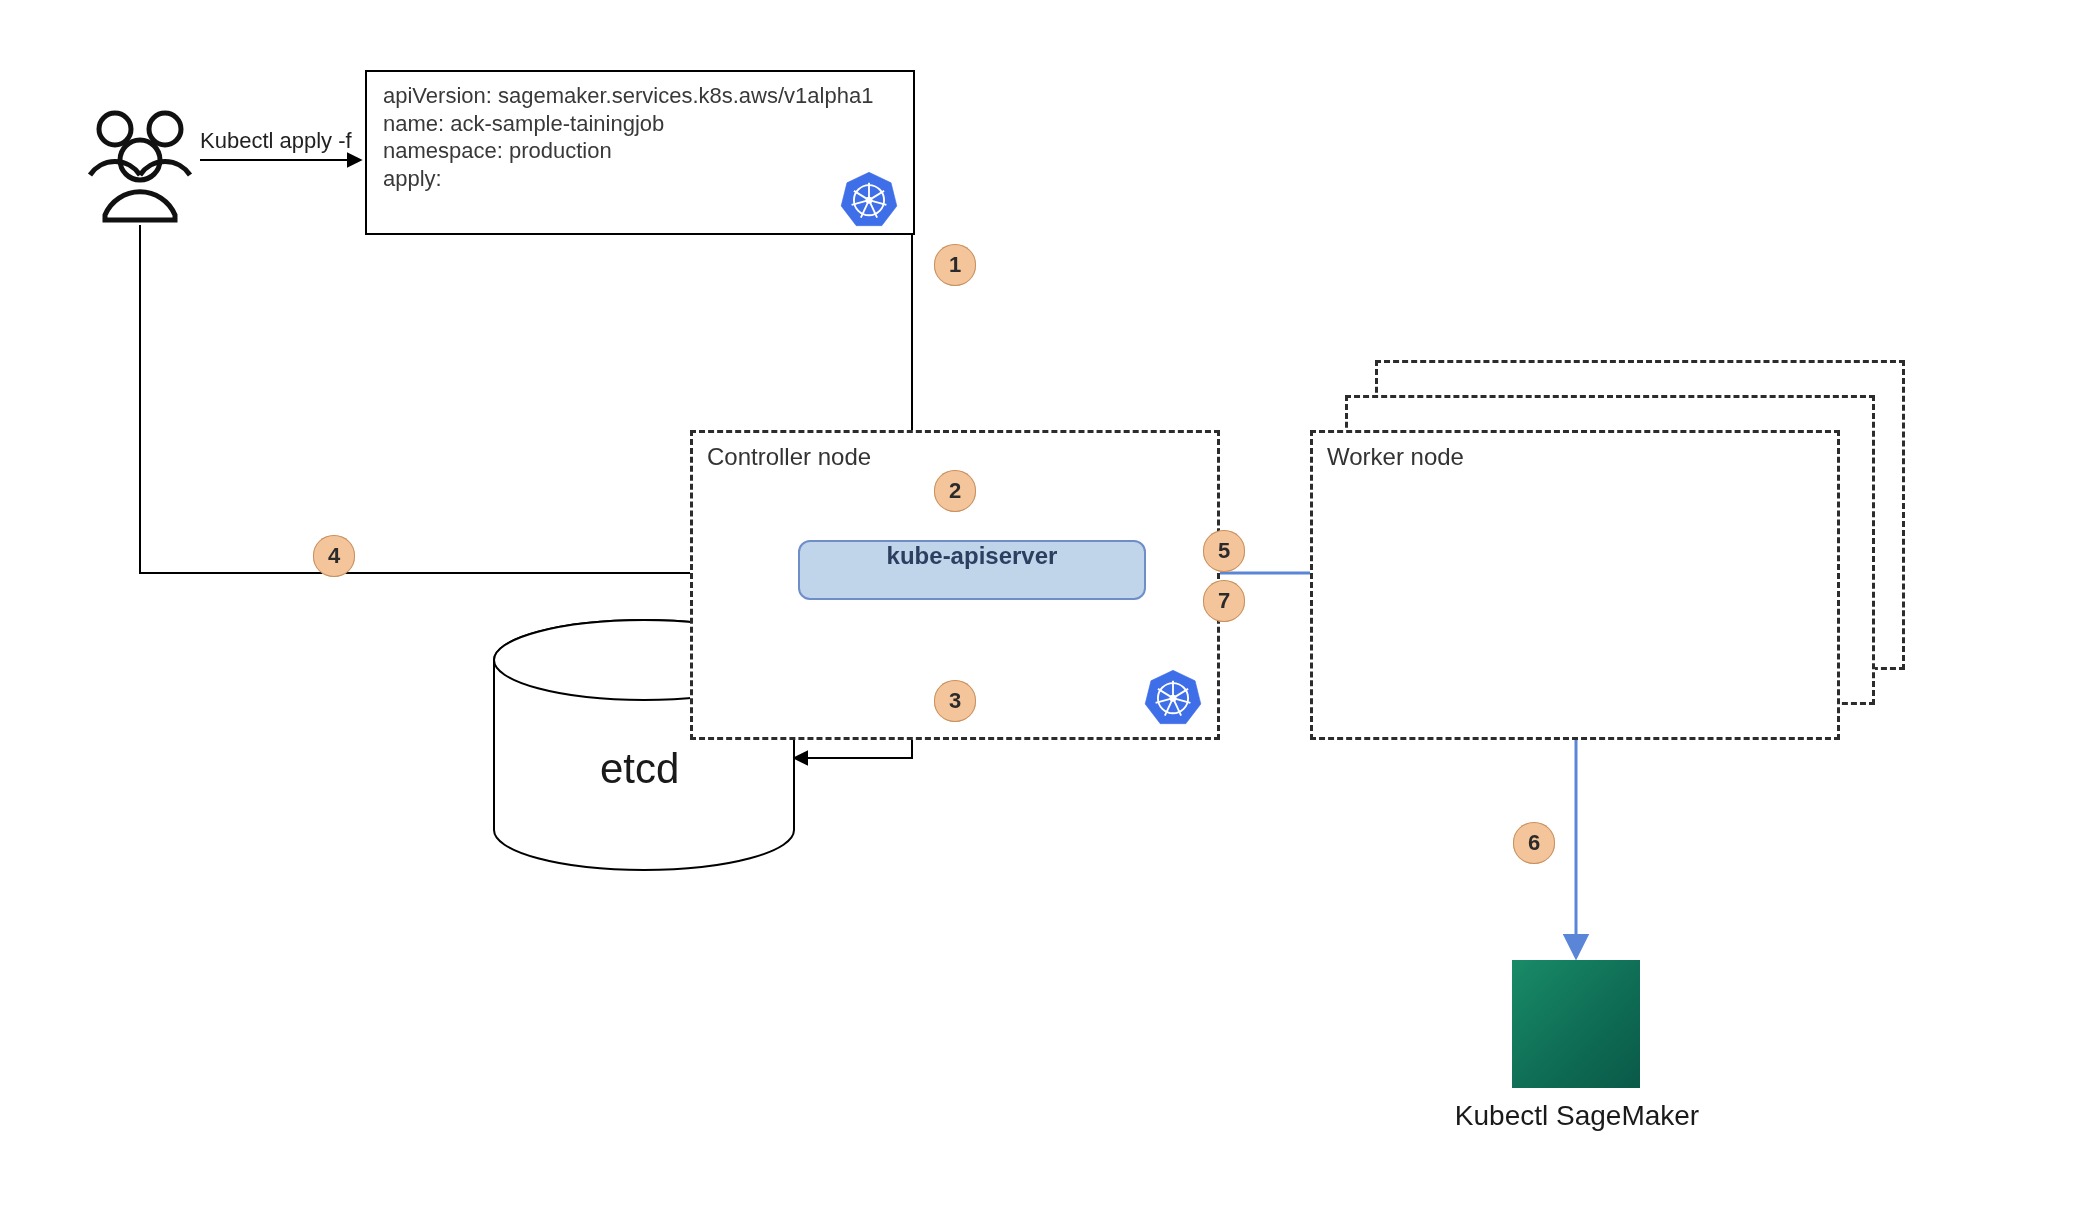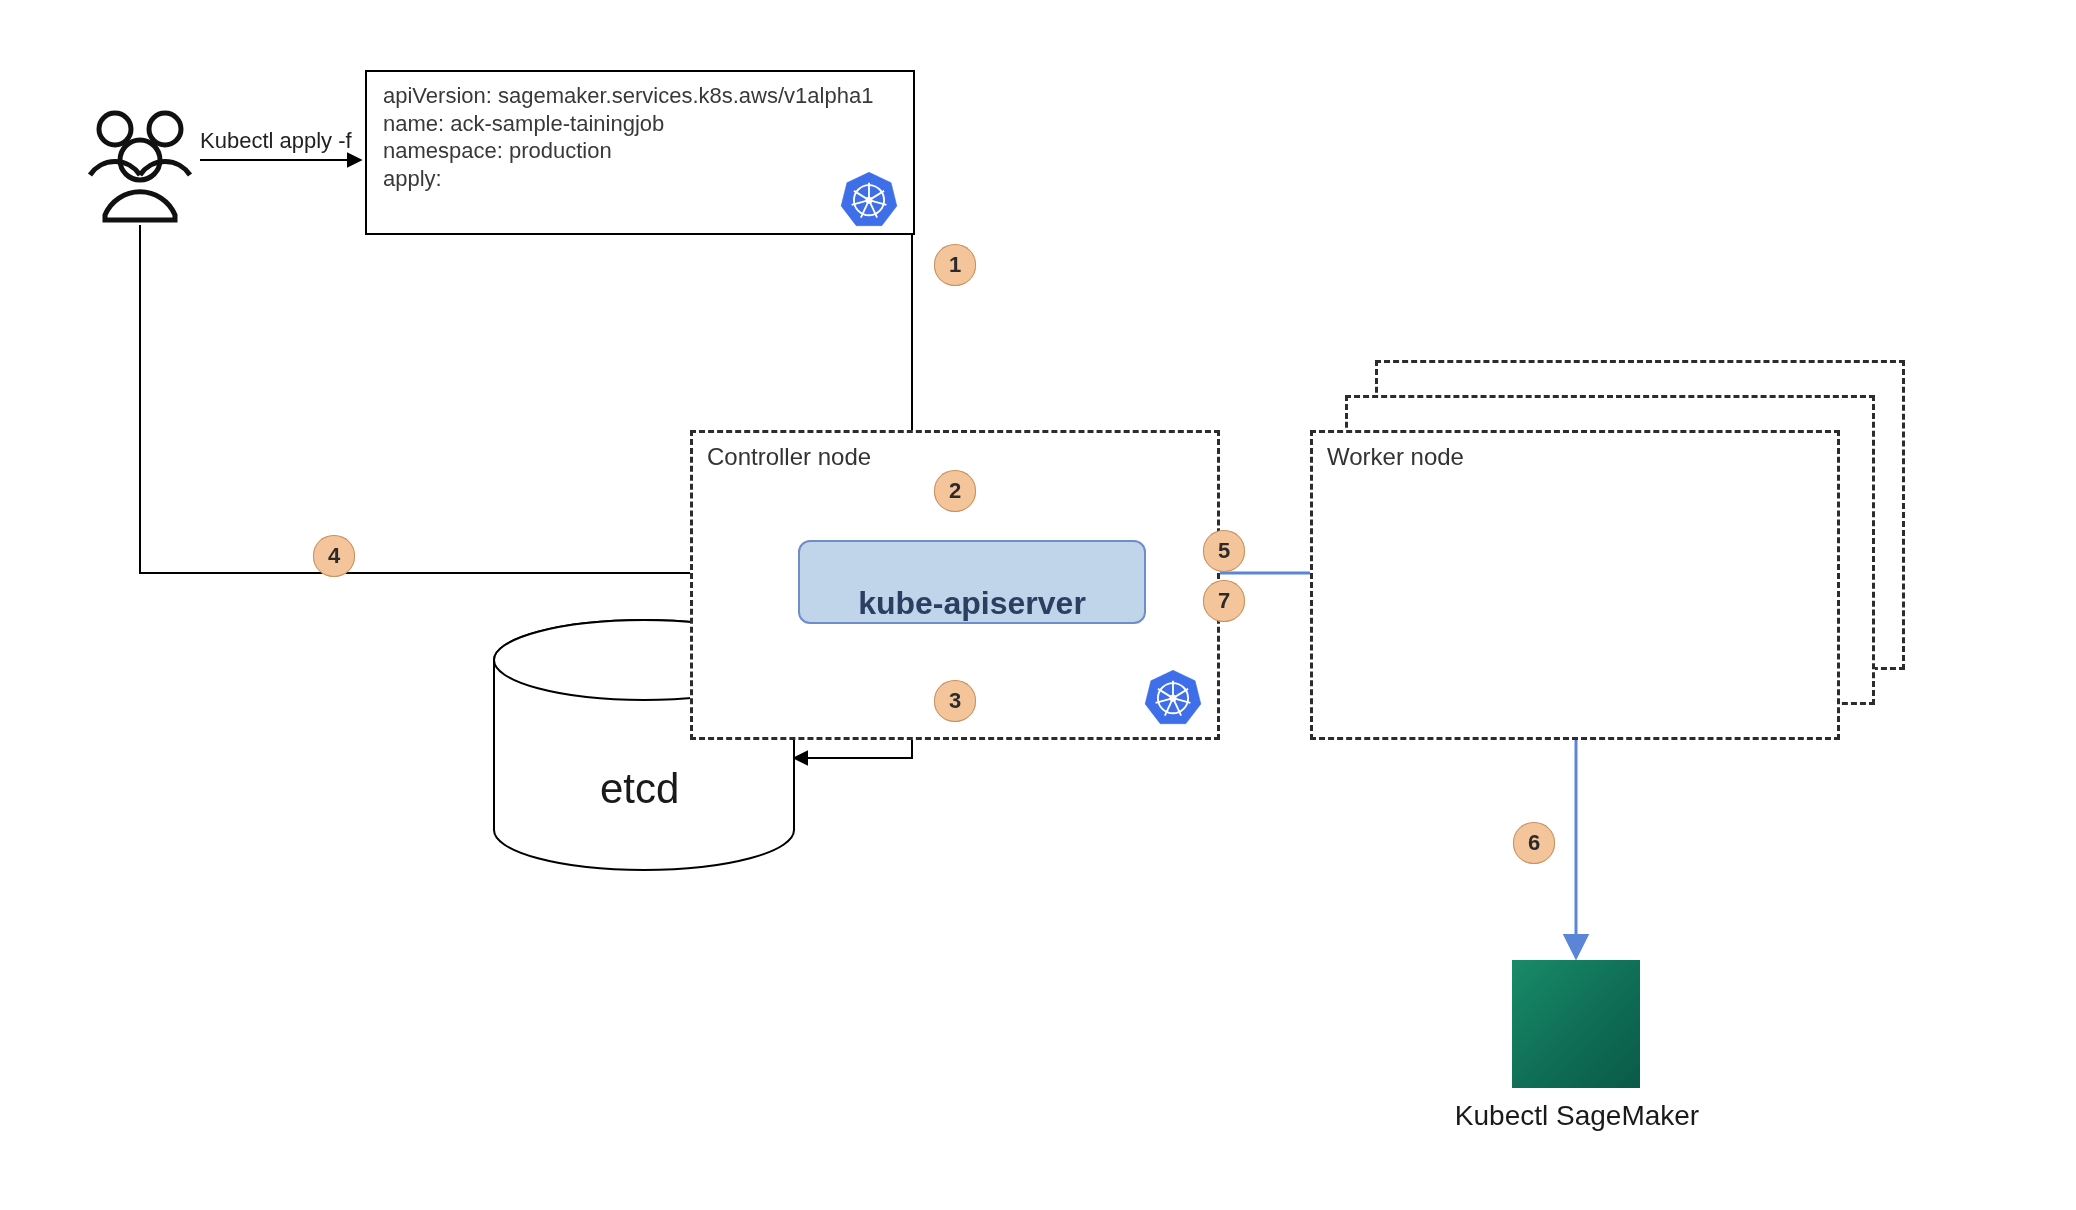--- a/index.html
+++ b/index.html
@@ -76,47 +76,46 @@
     width: 530px;
     height: 310px;
     z-index: 2;
   }
 
   .blue-box {
     position: absolute;
     background: #c0d4ea;
     border: 2px solid #6f8ec9;
     border-radius: 12px;
-    height: 84px;
+    height: 60px;
     display: flex;
-    align-items: flex-end;
+    align-items: flex-start;
     justify-content: center;
     font-weight: 700;
     color: #2d3f61;
-    font-size: 32px;
+    font-size: 24px;
     box-sizing: border-box;
   }
   #kube-apiserver-box {
     left: 798px;
     top: 540px;
     width: 348px;
   }
   #sagemaker-controller-box {
     left: 1370px;
     top: 540px;
     width: 405px;
   }
 
   .etcd-label {
     position: absolute;
     left: 600px;
     top: 745px;
     font-size: 42px;
     color: #1a1a1a;
-    margin-top: 20px;
   }
 
   .step-badge {
     position: absolute;
     width: 42px;
     height: 42px;
     border-radius: 50% / 48%;
     background: #f4c49b;
     color: #2b2b2b;
     font-size: 22px;

